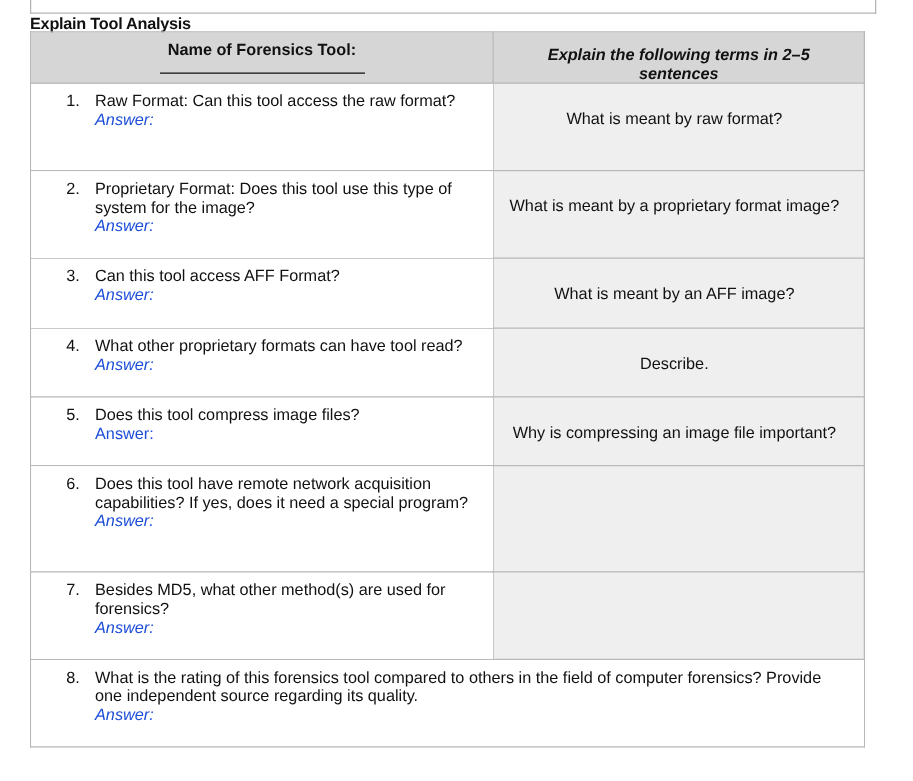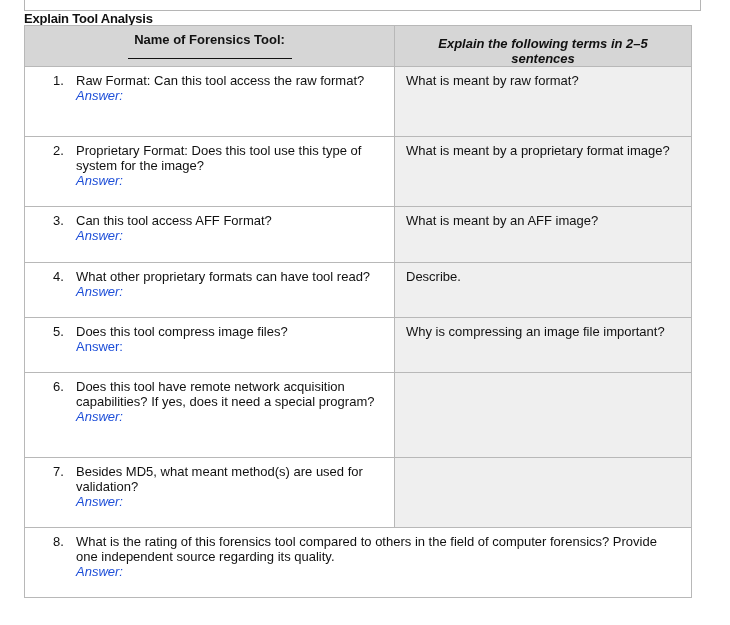--- a/index.html
+++ b/index.html
@@ -96,21 +96,22 @@
       font-style: italic;
       display: block;
     }
     .answer.plain { font-style: normal; }
     .term-cell {
       background: #efefef;
       font-size: 13px;
       line-height: 15px;
     }
     .term-inner {
-      padding: 6px 18px 0 11px;
+      padding: 20px 18px 0 11px;
+      text-align: center;
     }
     .full-cell {
       background: #ffffff;
       font-size: 13px;
       line-height: 15px;
     }
   </style>
 </head>
 <body>
 
@@ -223,21 +224,21 @@
     <td class="term-cell">
       <div class="term-inner"></div>
     </td>
   </tr>
 
   <tr style="height:70px">
     <td class="q-cell">
       <div class="q-wrap">
         <div class="q-num"><span>7.</span></div>
         <div class="q-text">
-          <div>Besides MD5, what meant method(s) are used for validation?</div>
+          <div>Besides MD5, what other method(s) are used for forensics?</div>
           <span class="answer">Answer:</span>
         </div>
       </div>
     </td>
     <td class="term-cell">
       <div class="term-inner"></div>
     </td>
   </tr>
 
   <tr style="height:70px">

